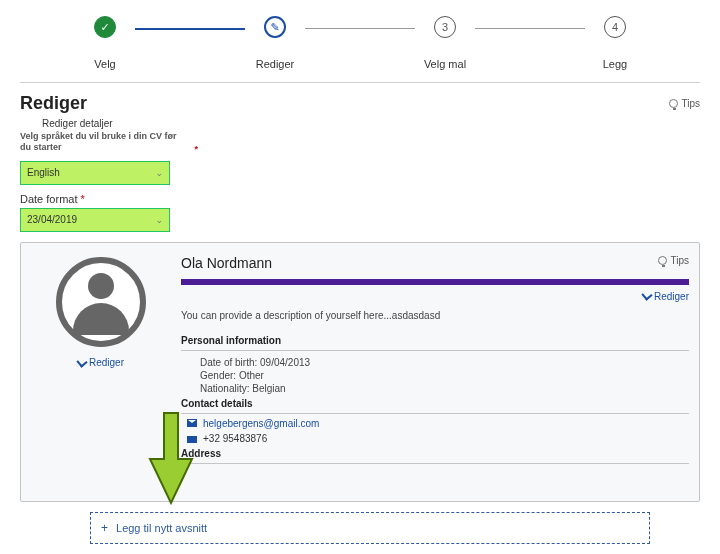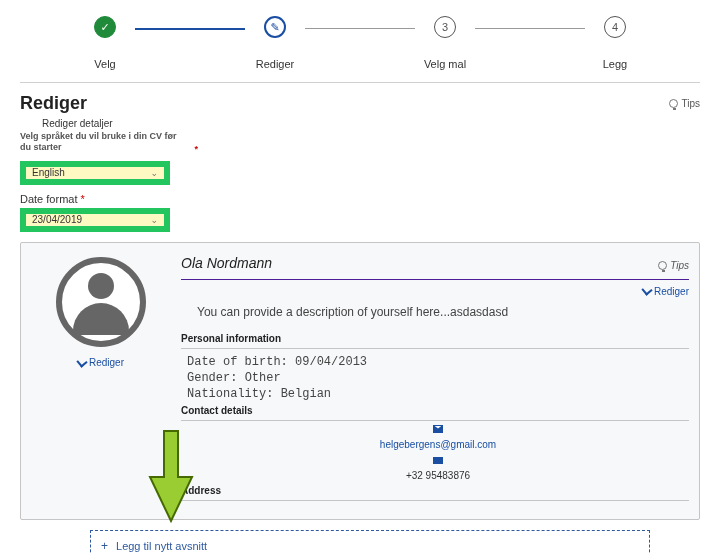--- a/index.html
+++ b/index.html
@@ -60,25 +60,25 @@
   .subhead { font-size: 10px; color: #333; margin-top: 4px; padding-left: 22px; }
   .hint { font-size: 9px; color: #555; margin-top: 2px; max-width: 170px; line-height: 1.2; position: relative; font-weight: bold; }
   .hint .req { color: #c00; position: absolute; right: -8px; bottom: -2px; }
 
   .field-block { margin-top: 8px; }
   .field-label { font-size: 11px; color: #333; }
   .req-star { color: #c00; }
   .select-wrap {
     margin-top: 3px;
     width: 150px; height: 24px;
-    border: 6px solid #22c55e;
+    border: 1px solid #22c55e;
     display: flex; align-items: center; justify-content: space-between;
     padding: 0 6px;
     font-size: 10px;
-    background: #fef9c3;
+    background: #bef264;
     cursor: pointer;
   }
   .chev { font-size: 9px; color: #777; }
 
   .card {
     margin-top: 10px;
     border: 1px solid #c5c5c5;
     background: #f6f8fa;
     border-radius: 2px;
     padding: 8px 10px 18px 10px;
@@ -114,35 +114,34 @@
     margin-top: 10px;
     color: #1a4ea3;
     font-size: 10px;
     cursor: pointer;
     display: inline-flex; align-items: center; gap: 3px;
   }
   .pencil { width: 8px; height: 8px; display:inline-block; transform: rotate(-40deg); border-left: 2px solid #1a4ea3; border-bottom: 2px solid #1a4ea3; }
 
   .content-col { flex: 1; }
   .name-row {
-    display: flex; justify-content: space-between; align-items: flex-end;
-    border-bottom: 1px solid #4c1d95;
+    display: flex; justify-content: space-between; align-items: flex-start;
+    border-bottom: 6px solid #4c1d95;
     padding: 4px 0 8px 0;
-    font-style: italic;
   }
   .name { font-size: 14px; color: #222; }
   .edit-profile {
     text-align: right; font-size: 10px; color: #1a4ea3; cursor: pointer;
     margin: 6px 0 8px 0; display: flex; justify-content: flex-end; gap: 3px;
   }
-  .desc { font-size: 12px; color: #444; margin: 6px 0 14px 16px; }
+  .desc { font-size: 10px; color: #444; margin: 6px 0 14px 0; }
   .section-title { font-size: 10px; font-weight: bold; color: #222; border-bottom: 1px solid #c5c5c5; padding-bottom: 4px; margin-top: 4px; }
-  .kv { font-size: 12px; color: #444; margin: 6px 0 0 6px; font-family: Liberation Mono, monospace; }
+  .kv { font-size: 10px; color: #444; margin: 6px 0 0 19px; }
   .kv .row { margin-bottom: 2px; }
-  .contact-line { display:flex; align-items:center; gap:6px; font-size:10px; margin-top:4px; margin-left:6px;flex-direction:column; }
+  .contact-line { display:flex; align-items:center; gap:6px; font-size:10px; margin-top:4px; margin-left:6px; }
   .mail-link { color: #1a4ea3; }
   .addr { margin-left: 6px; margin-top: 4px; font-size: 10px; color: #444; line-height: 1.4; display:flex; gap:6px; }
   .addr .lines { display:flex; flex-direction:column; }
   .icon-box { width:10px; height:8px; background:#1a4ea3; display:inline-block; position:relative; }
   .icon-box::after { content:""; position:absolute; left:1px; right:1px; top:1px; height:3px; background:#f6f8fa; clip-path: polygon(0 0, 100% 0, 50% 100%); }
   .icon-home { width:10px; height:10px; display:inline-block; position:relative; }
   .icon-home::before { content:""; position:absolute; left:0; top:3px; width:10px; height:7px; background:#1a4ea3; }
   .icon-pin { width:8px; height:8px; border:2px solid #1a4ea3; border-radius:50% 50% 50% 0; transform:rotate(-45deg); display:inline-block; }
 
   .arrow-overlay {

